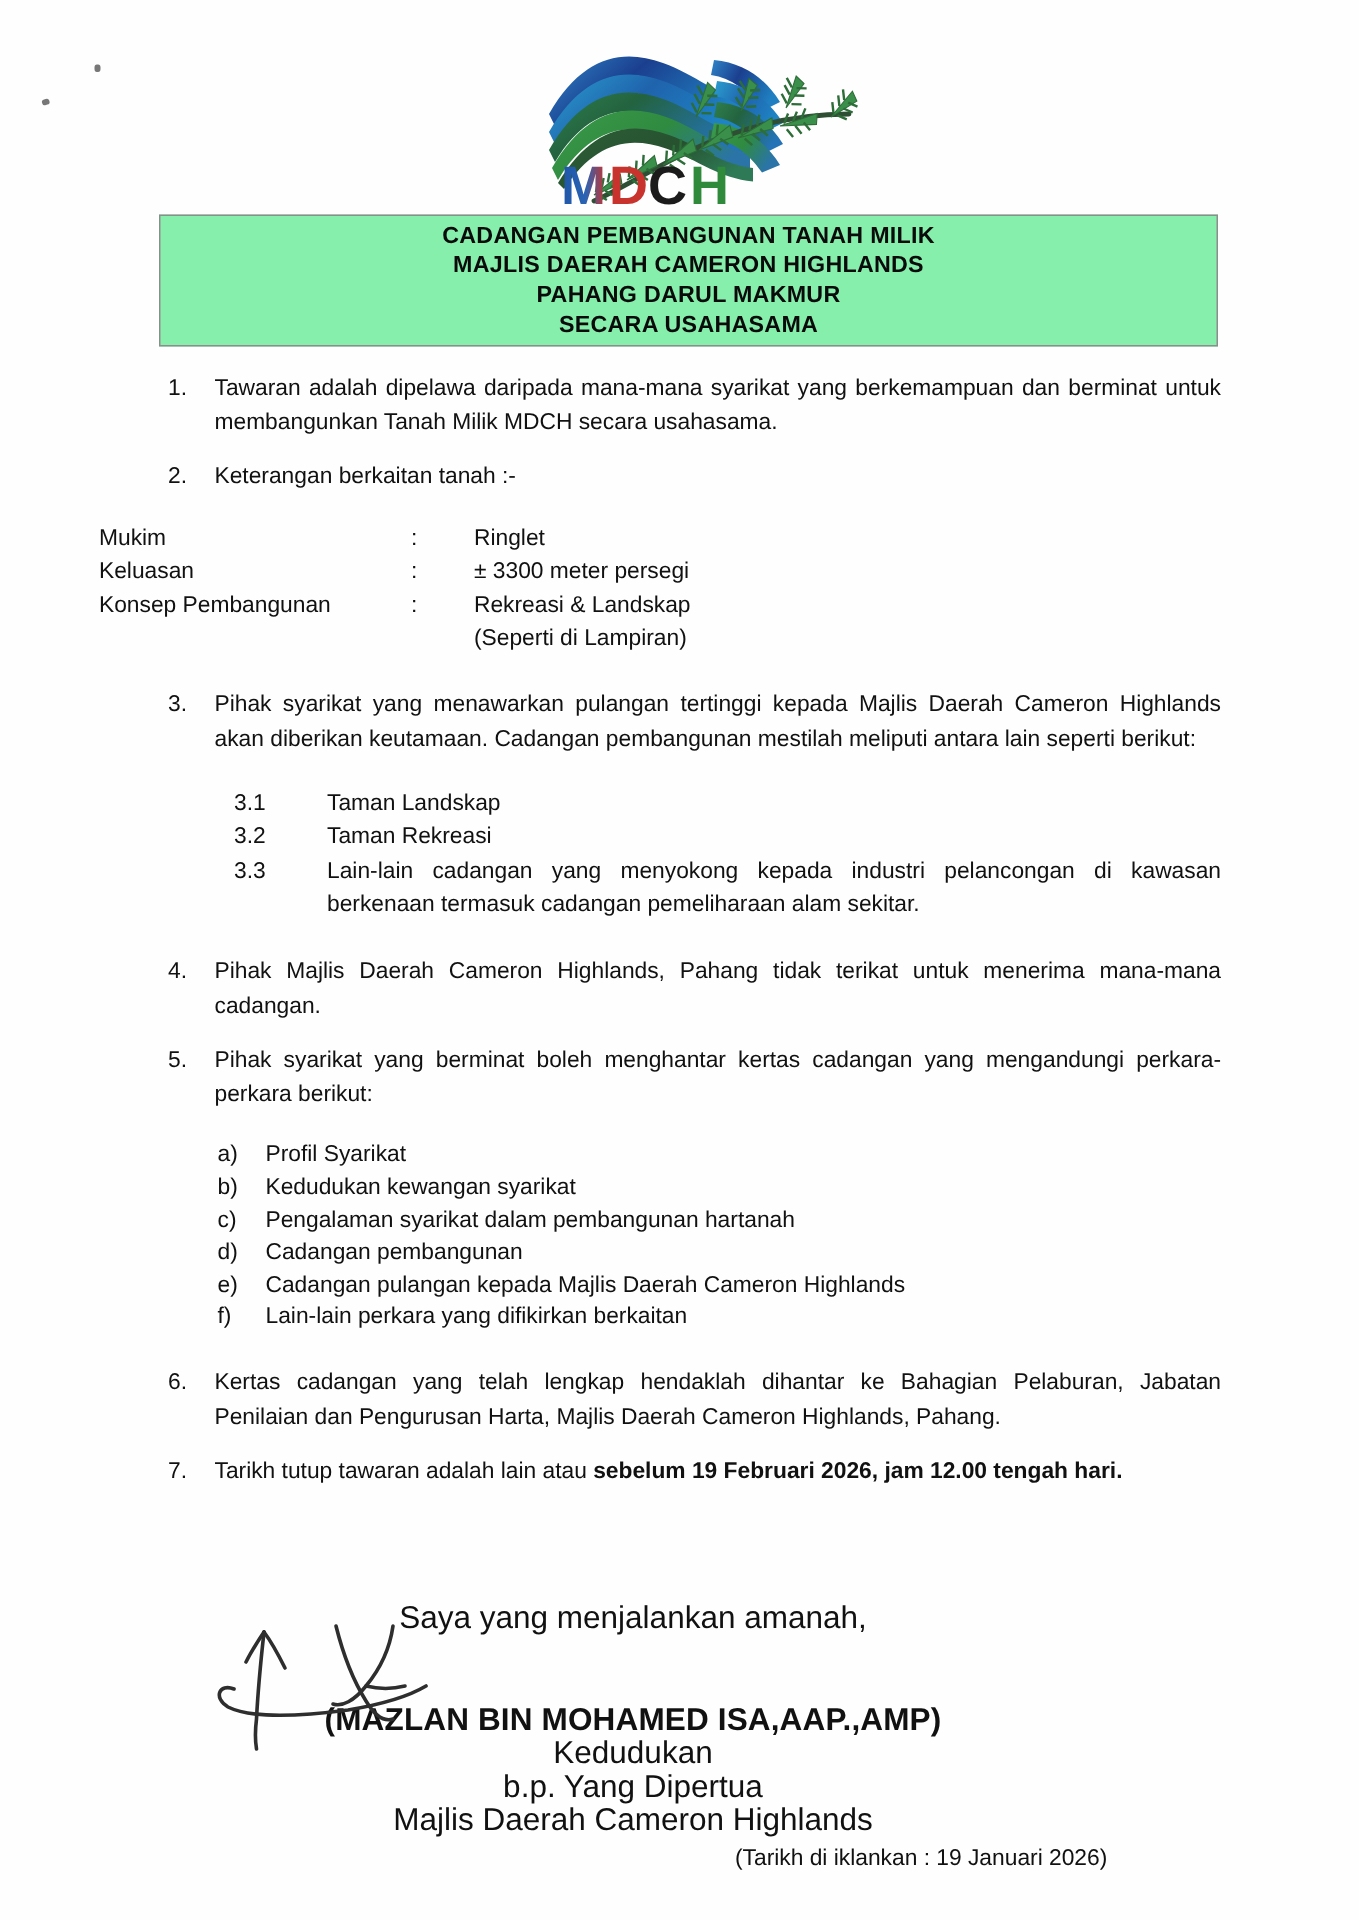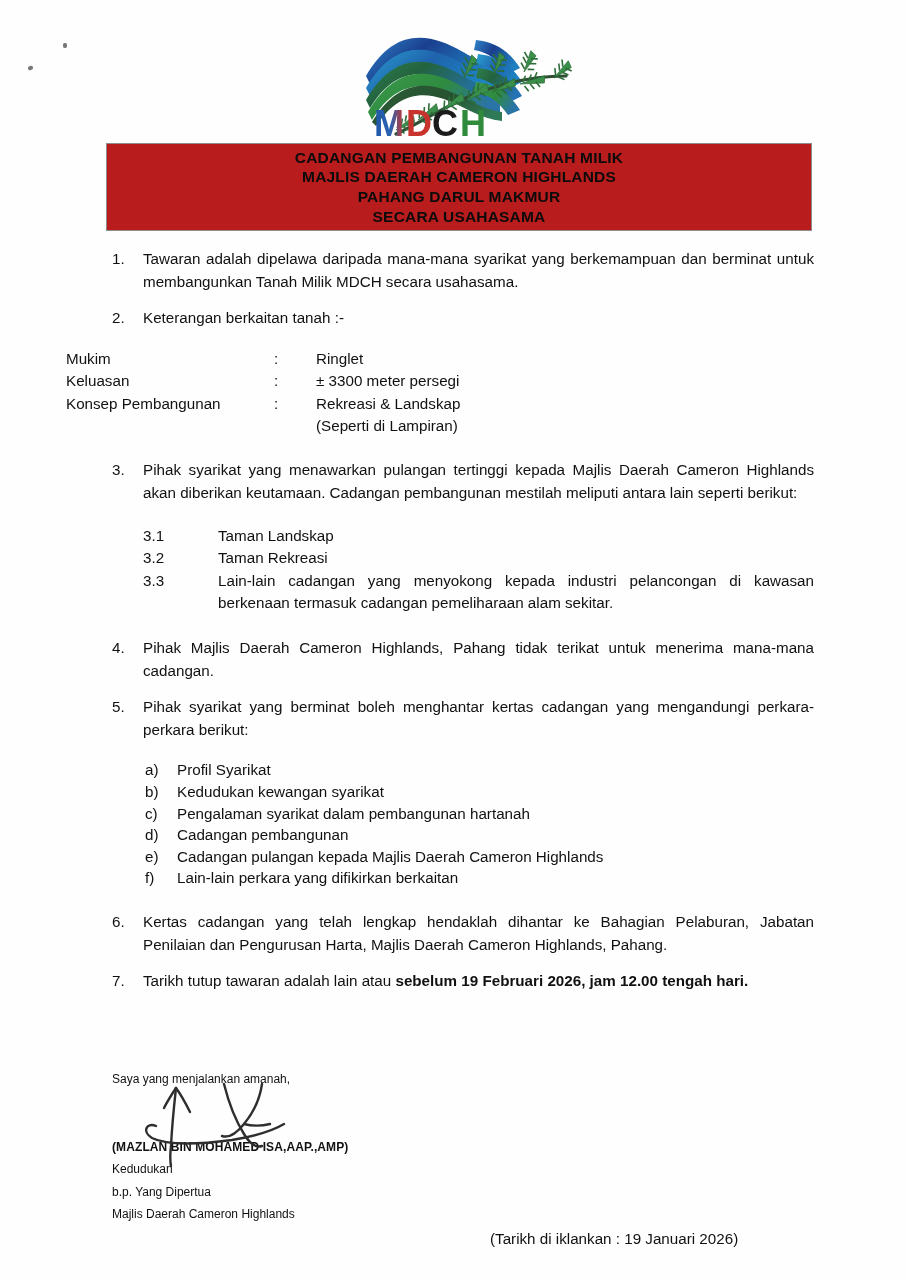--- a/index.html
+++ b/index.html
@@ -44,21 +44,21 @@
 
   
   .title-box {
     position: absolute;
     left: 106px;
     top: 143px;
     width: 706px;
     height: 88px;
     border: 1.4px solid #8d8d8d;
     box-sizing: border-box;
-    background: #b91c1c;
+    background: #86efac;
     display: flex;
     flex-direction: column;
     align-items: center;
     justify-content: center;
   }
   .title-line {
     font-size: 15.5px;
     font-weight: bold;
     letter-spacing: .18px;
     line-height: 19.6px;
@@ -116,21 +116,21 @@
     line-height: 22.6px;
   }
   .sub-item {
     position: relative;
     padding-left: 218px;
     padding-right: 92px;
     text-align: justify;
   }
   .sub-item .sub-num {
     position: absolute;
-    left: 143px;
+    left: 156px;
     top: 0;
     width: 60px;
   }
 
   
   .letterlist {
     margin: 18px 0 22px 0;
     font-size: 15.2px;
     line-height: 21.6px;
   }
@@ -144,22 +144,23 @@
     top: 0;
     width: 30px;
   }
 
   
   .sig-block {
     position: absolute;
     left: 112px;
     top: 1068px;
     width: 620px;
-    font-size: 12px;
+    font-size: 21px;
     line-height: 22.2px;
+    text-align: center;
   }
   .sig-intro { margin-bottom: 46px; }
   .sig-name { font-weight: bold; letter-spacing: .1px; }
   .sig-line { }
 
   .signature-svg {
     position: absolute;
     left: 128px;
     top: 1082px;
     width: 250px;

